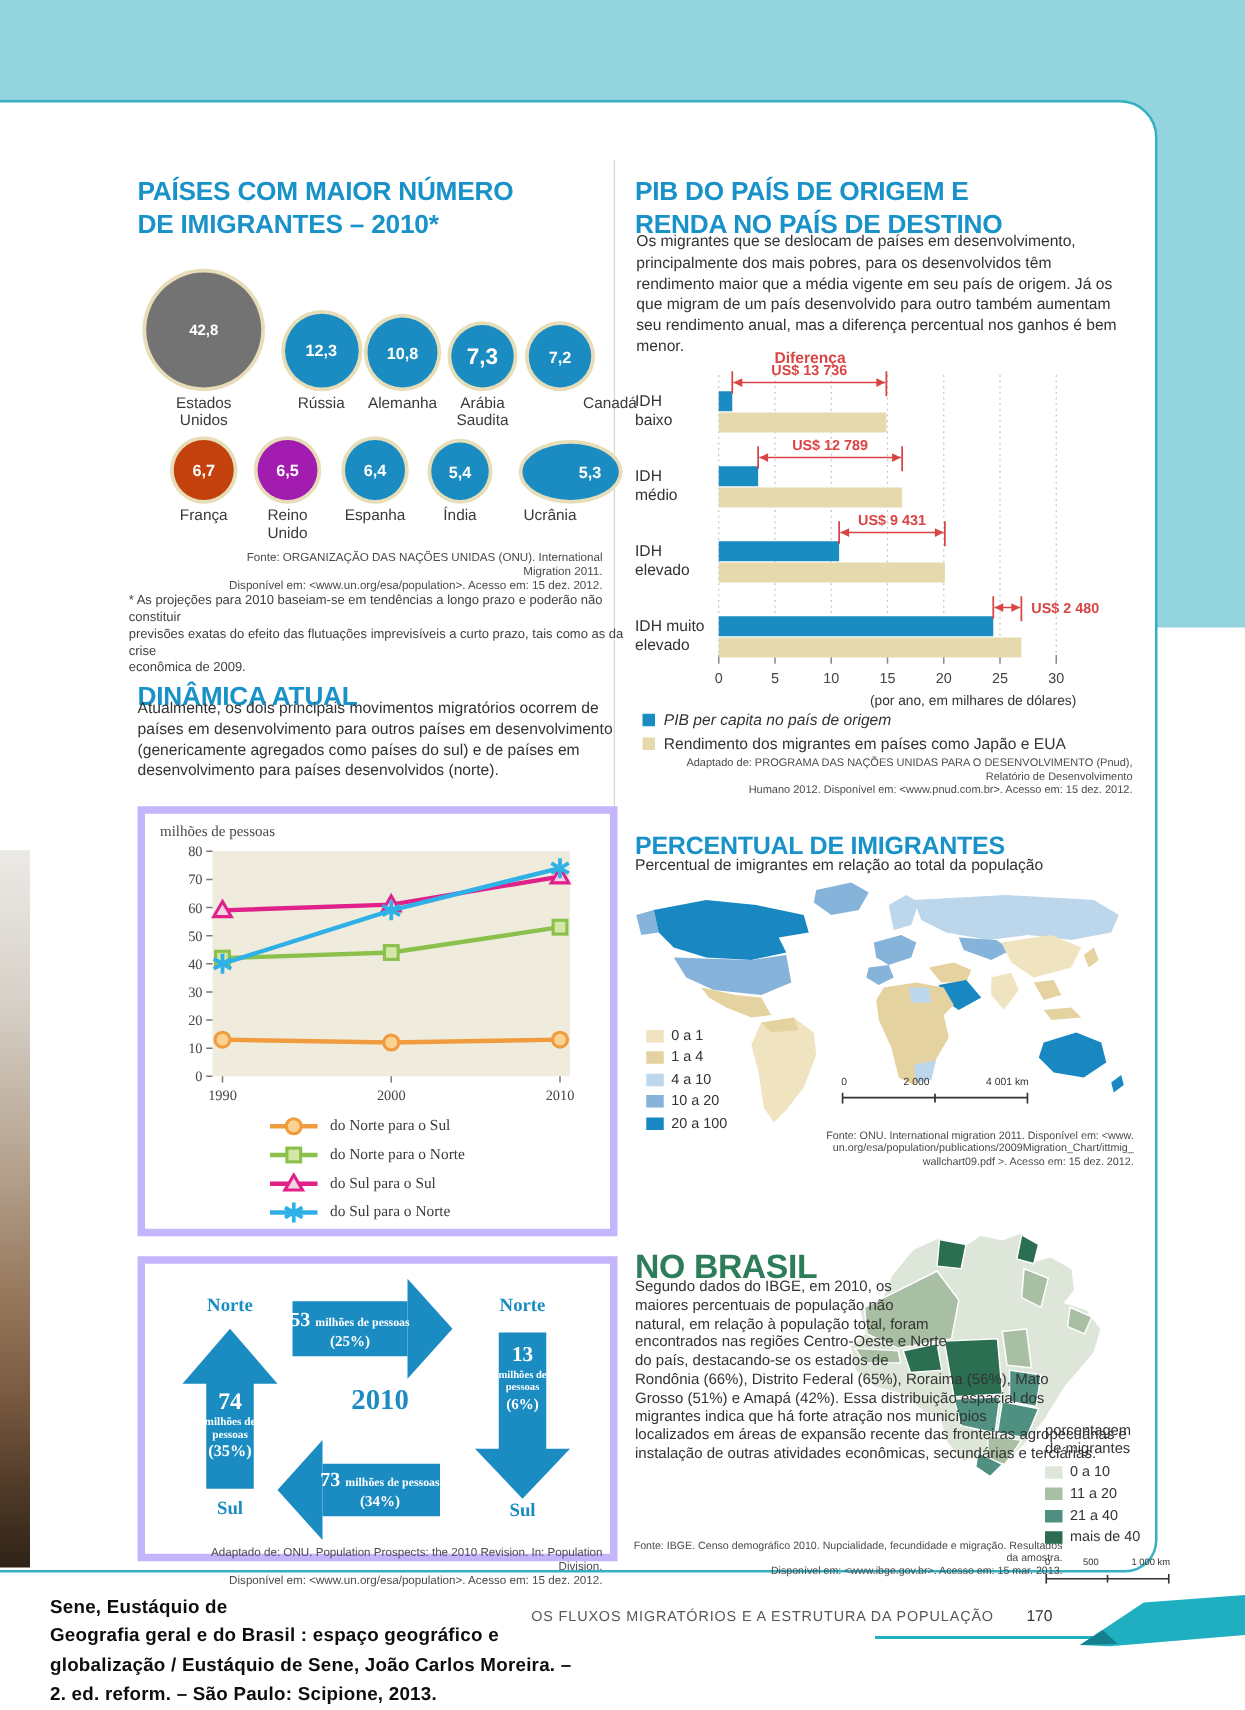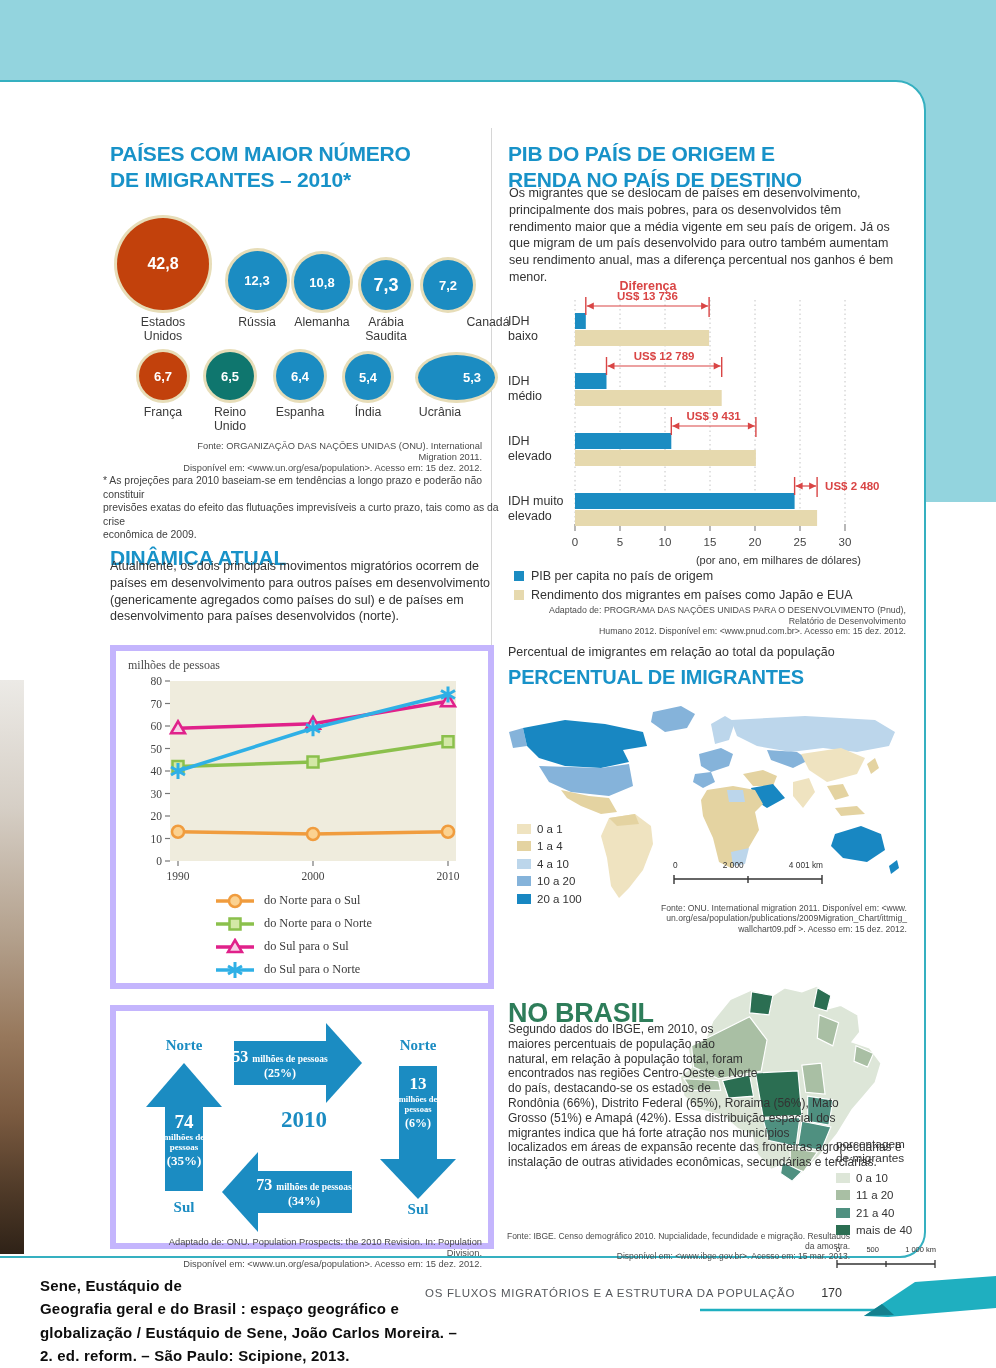--- a/index.html
+++ b/index.html
@@ -66,35 +66,35 @@
 <body>
 
 <div class="page">
   <div class="teal-bg"></div>
   <div class="card"></div>
   <div class="divider"></div>
 
   <h2 class="abs sec-title pre" style="left:110px;top:124px;width:320px">PAÍSES COM MAIOR NÚMERO
 DE IMIGRANTES – 2010*</h2>
   <div id="bubbles" class="abs" style="left:0;top:0;width:996px;height:0;">
-      <div class="bubble" style="left: 117px; top: 218px; width: 92px; height: 92px; font-size: 16px; background: #c2410c; box-shadow: rgb(231, 221, 184) 0px 0px 0px 3px;">42,8</div>
+      <div class="bubble" style="left: 117px; top: 218px; width: 92px; height: 92px; font-size: 12px; background: #737373; box-shadow: rgb(231, 221, 184) 0px 0px 0px 3px;">42,8</div>
       <div class="bubble-label pre" style="left: 113px; top: 316px; width: 100px;">Estados
 Unidos</div>
       <div class="bubble" style="left: 227.5px; top: 251px; width: 59px; height: 59px; font-size: 13px; background: rgb(27, 140, 194); box-shadow: rgb(231, 221, 184) 0px 0px 0px 3px;">12,3</div>
       <div class="bubble-label pre" style="left: 207px; top: 316px; width: 100px;">Rússia</div>
       <div class="bubble" style="left: 294px; top: 254px; width: 56px; height: 56px; font-size: 13px; background: rgb(27, 140, 194); box-shadow: rgb(231, 221, 184) 0px 0px 0px 3px;">10,8</div>
       <div class="bubble-label pre" style="left: 272px; top: 316px; width: 100px;">Alemanha</div>
       <div class="bubble" style="left: 361px; top: 260px; width: 50px; height: 50px; font-size: 18px; background: rgb(27, 140, 194); box-shadow: rgb(231, 221, 184) 0px 0px 0px 3px;">7,3</div>
       <div class="bubble-label pre" style="left: 336px; top: 316px; width: 100px;">Arábia
 Saudita</div>
       <div class="bubble" style="left: 423px; top: 260px; width: 50px; height: 50px; font-size: 13px; background: rgb(27, 140, 194); box-shadow: rgb(231, 221, 184) 0px 0px 0px 3px;">7,2</div>
       <div class="bubble-label pre" style="left: 398px; top: 316px; width: 100px; margin-left: 40px;">Canadá</div>
       <div class="bubble" style="left: 139px; top: 352px; width: 48px; height: 48px; font-size: 13px; background: #c2410c; box-shadow: rgb(231, 221, 184) 0px 0px 0px 3px;">6,7</div>
       <div class="bubble-label pre" style="left: 113px; top: 406px; width: 100px;">França</div>
-      <div class="bubble" style="left: 206px; top: 352px; width: 48px; height: 48px; font-size: 13px; background: #0f766e; box-shadow: rgb(231, 221, 184) 0px 0px 0px 3px;">6,5</div>
+      <div class="bubble" style="left: 206px; top: 352px; width: 48px; height: 48px; font-size: 13px; background: #a21caf; box-shadow: rgb(231, 221, 184) 0px 0px 0px 3px;">6,5</div>
       <div class="bubble-label pre" style="left: 180px; top: 406px; width: 100px;">Reino
 Unido</div>
       <div class="bubble" style="left: 276px; top: 352px; width: 48px; height: 48px; font-size: 13px; background: rgb(27, 140, 194); box-shadow: rgb(231, 221, 184) 0px 0px 0px 3px;">6,4</div>
       <div class="bubble-label pre" style="left: 250px; top: 406px; width: 100px;">Espanha</div>
       <div class="bubble" style="left: 345px; top: 354px; width: 46px; height: 46px; font-size: 13px; background: rgb(27, 140, 194); box-shadow: rgb(231, 221, 184) 0px 0px 0px 3px;">5,4</div>
       <div class="bubble-label pre" style="left: 318px; top: 406px; width: 100px;">Índia</div>
       <div class="bubble" style="left: 417.5px; top: 355px; width: 45px; height: 45px; font-size: 13px; background: rgb(27, 140, 194); box-shadow: rgb(231, 221, 184) 0px 0px 0px 3px; padding-left: 32px;">5,3</div>
       <div class="bubble-label pre" style="left: 390px; top: 406px; width: 100px;">Ucrânia</div>
     </div>
   <div class="abs fonte pre" style="left:160px;top:441px;width:322px">Fonte: ORGANIZAÇÃO DAS NAÇÕES UNIDAS (ONU). International Migration 2011.
@@ -290,32 +290,32 @@
       <line x1="292.6" y1="210" x2="313.1" y2="210" stroke="#d94545" stroke-width="1.2"></line>
       <path d="M292.6,210 l7,-3.5 v7 Z" fill="#d94545"></path>
       <path d="M313.1,210 l-7,-3.5 v7 Z" fill="#d94545"></path>
       <text class="bc-diff" fill="#d94545" x="322.1" y="214">US$ 2 480</text>
       <text x="145" y="14" text-anchor="middle" class="bc-difftitle" fill="#d94545">Diferença</text>
       <text x="358" y="288" text-anchor="end" class="bc-note">(por ano, em milhares de dólares)</text>
     </svg>
   <div id="pib-legend" class="abs" style="left:514px;top:566px">
       <div style="display: flex; align-items: center; height: 19px;">
         <div style="width: 10px; height: 10px; background: rgb(27, 140, 194); margin-right: 7px; flex: 0 0 auto;"></div>
-        <span style="font-size: 12.5px; color: rgb(51, 51, 51);">PIB per capita no país de origem</span>
+        <span style="font-size: 12.5px; color: rgb(51, 51, 51); font-style: italic;">PIB per capita no país de origem</span>
       </div>
       <div style="display: flex; align-items: center; height: 19px;">
         <div style="width: 10px; height: 10px; background: rgb(230, 217, 174); margin-right: 7px; flex: 0 0 auto;"></div>
         <span style="font-size: 12.5px; color: rgb(51, 51, 51);">Rendimento dos migrantes em países como Japão e EUA</span>
       </div>
     </div>
   <div class="abs fonte pre" style="left:518px;top:605px;width:388px;font-size:8.8px">Adaptado de: PROGRAMA DAS NAÇÕES UNIDAS PARA O DESENVOLVIMENTO (Pnud), Relatório de Desenvolvimento
 Humano 2012. Disponível em: &lt;www.pnud.com.br&gt;. Acesso em: 15 dez. 2012.</div>
 
   <h2 class="abs sec-title" style="left:508px;top:648px;width:400px;font-size:20px">PERCENTUAL DE IMIGRANTES</h2>
-  <div class="abs body-p" style="left:508px;top:644px;width:400px">Percentual de imigrantes em relação ao total da população</div>
+  <div class="abs body-p" style="left:508px;top:684px;width:400px">Percentual de imigrantes em relação ao total da população</div>
 
   <div class="abs" id="worldmap-wrap" style="left:505px;top:702px;width:400px;height:225px">
     <svg width="400" height="215" viewBox="0 0 400 215">
       <path d="M148,10 L176,4 190,12 182,26 160,30 146,20 Z" fill="#85b3da"></path>
       <path d="M4,30 L18,26 22,44 8,46 Z" fill="#85b3da"></path>
       <path d="M18,26 L60,18 100,22 138,30 142,44 118,48 124,60 96,66 60,64 34,56 22,44 Z" fill="#1887c2"></path>
       <path d="M34,64 L96,66 124,62 128,84 104,94 66,90 44,80 Z" fill="#85b3da"></path>
       <path d="M56,88 L84,94 104,96 112,110 96,112 76,104 62,96 Z" fill="#e4d3a1"></path>
       <path d="M104,116 L130,112 146,124 148,142 138,168 124,186 114,196 106,184 102,156 96,134 Z" fill="#efe3c0"></path>
       <path d="M104,116 L130,112 134,122 112,124 Z" fill="#e4d3a1"></path>

